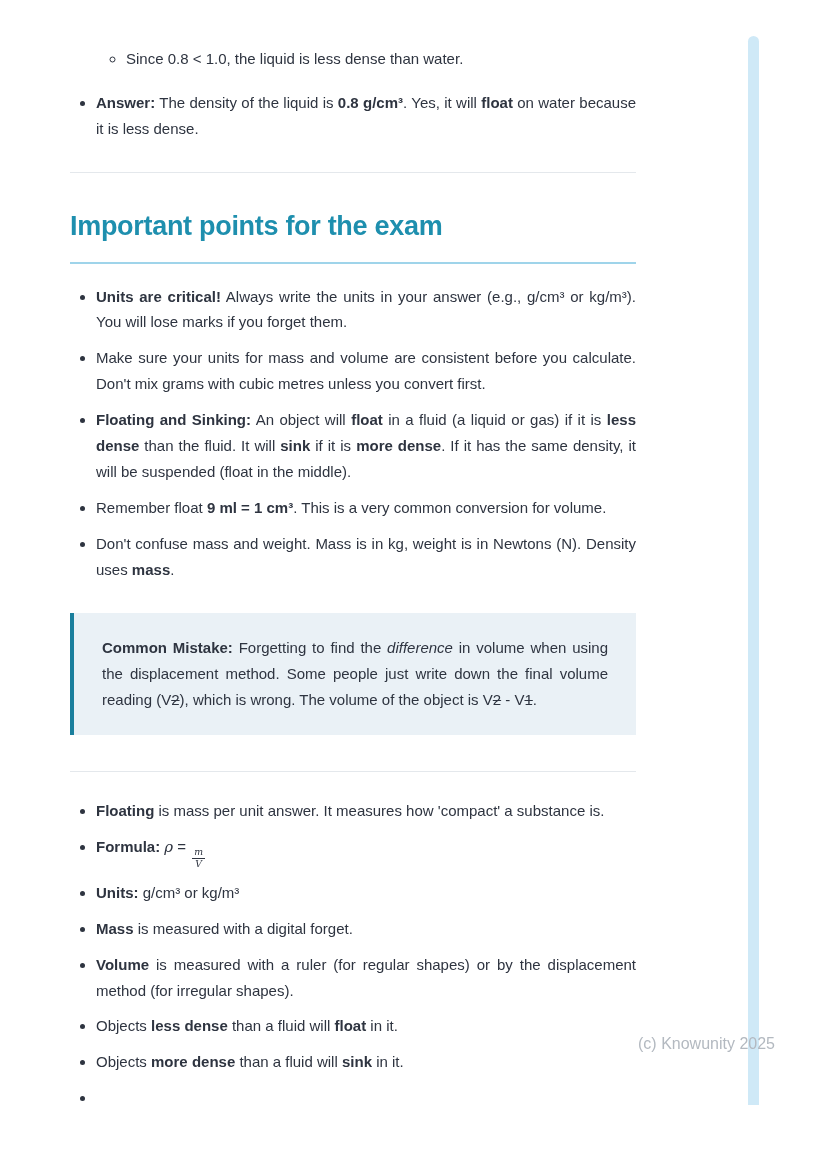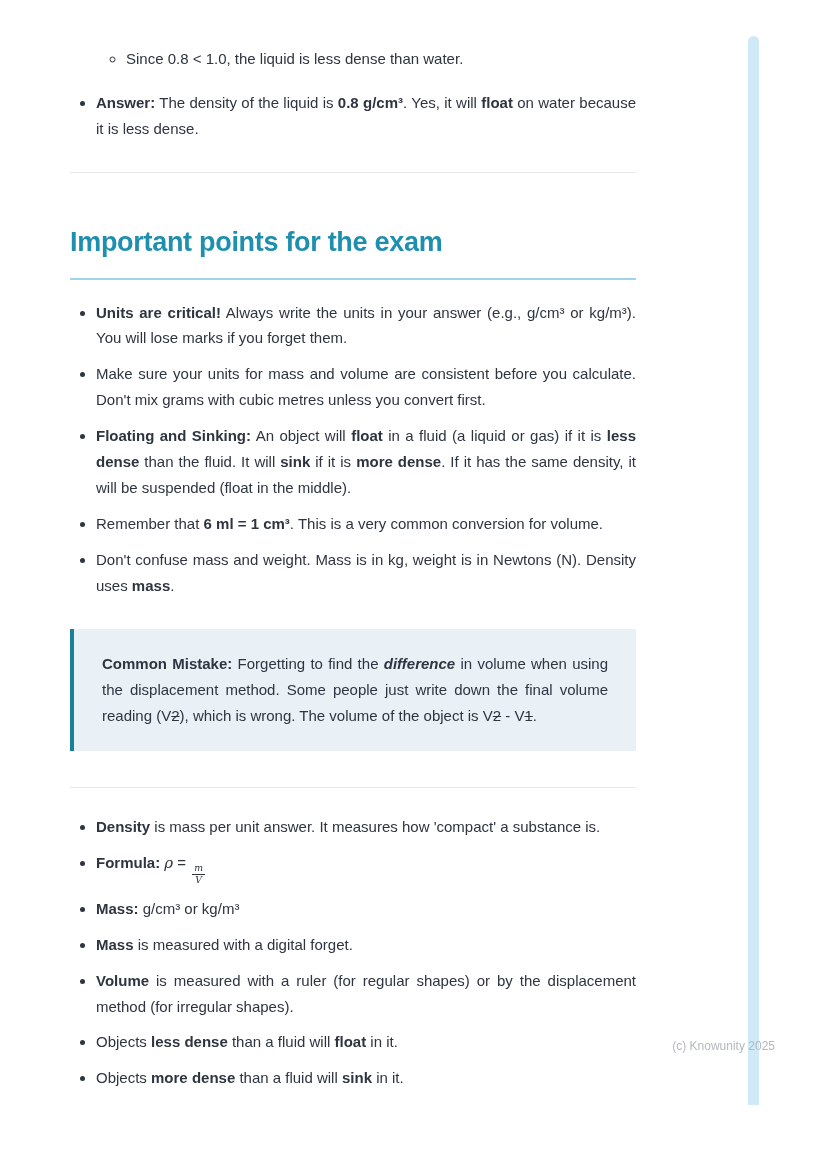--- a/index.html
+++ b/index.html
@@ -21,59 +21,59 @@
   ul.blist{margin:14px 0; padding-left:26px; list-style:disc;}
   ul.blist.sublist{list-style:circle; padding-left:56px; margin:6px 0 18px;}
   ul.blist li{margin:10px 0; text-align:justify;}
   ul.blist.sublist li{text-align:left;}
 
   h1{
     color:var(--accent);
     font-size:27px;
     font-weight:800;
     letter-spacing:-0.3px;
-    margin:46px 0 0;
+    margin:30px 0 0;
     padding-bottom:12px;
     border-bottom:2px solid var(--heading-underline);
   }
   h1 + ul.blist{margin-top:20px;}
 
   hr.divider{border:none; border-top:1px solid var(--divider); margin:30px 0 26px;}
 
   .callout{
     margin:30px 0 36px;
     background:var(--callout-bg);
     border-left:4px solid var(--callout-border);
     padding:22px 28px;
   }
   .callout p{margin:0; text-align:justify;}
 
   .b{font-weight:700;}
-  .i{font-style:italic;font-weight:bold;}
+  .i{font-style:italic;}
   .strike{text-decoration:line-through;}
   .math{font-family:"DejaVu Serif", serif; font-style:italic;}
 
   .frac{
     display:inline-flex; flex-direction:column; align-items:center;
     vertical-align:-0.4em;
     font-family:"DejaVu Serif", serif; font-style:italic;
     font-size:0.62em; line-height:1.15; margin-left:2px;
   }
   .frac .num{border-bottom:1px solid var(--text); padding:0 2px;}
   .frac .den{padding:0 2px;}
 
   .scrollbar{
     position:absolute; right:69px; top:36px;
     width:11px; height:1102px;
     background:var(--scrollbar);
     border-radius:6px;
   }
   .watermark{
     position:absolute; right:53px; bottom:52px;
-    font-size:12px; color:var(--watermark);
+    font-size:16px; color:var(--watermark);
   }
 </style>
 </head>
 <body>
 
 <div class="page">
   <div class="content">
 
     <ul class="blist sublist">
         <li><span>Since 0.8 &lt; 1.0, the liquid is less dense than water.</span></li>
@@ -84,38 +84,38 @@
       </ul>
 
     <hr class="divider">
 
     <h1>Important points for the exam</h1>
 
     <ul class="blist">
         <li><span class="b">Units are critical!</span><span> Always write the units in your answer (e.g., g/cm³ or kg/m³). You will lose marks if you forget them.</span></li>
         <li><span>Make sure your units for mass and volume are consistent before you calculate. Don't mix grams with cubic metres unless you convert first.</span></li>
         <li><span class="b">Floating and Sinking:</span><span> An object will </span><span class="b">float</span><span> in a fluid (a liquid or gas) if it is </span><span class="b">less dense</span><span> than the fluid. It will </span><span class="b">sink</span><span> if it is </span><span class="b">more dense</span><span>. If it has the same density, it will be suspended (float in the middle).</span></li>
-        <li><span>Remember that </span><span class="b">6 ml = 1 cm³</span><span>. This is a very common conversion for volume.</span></li>
+        <li><span>Remember float </span><span class="b">9 ml = 1 cm³</span><span>. This is a very common conversion for volume.</span></li>
         <li><span>Don't confuse mass and weight. Mass is in kg, weight is in Newtons (N). Density uses </span><span class="b">mass</span><span>.</span></li>
       </ul>
 
     <div class="callout">
       <p><span class="b">Common Mistake:</span><span> Forgetting to find the </span><span class="i">difference</span><span> in volume when using the displacement method. Some people just write down the final volume reading (V</span><span class="strike">2</span><span>), which is wrong. The volume of the object is V</span><span class="strike">2</span><span> - V</span><span class="strike">1</span><span>.</span></p>
     </div>
 
     <hr class="divider">
 
 
     <ul class="blist">
-        <li><span class="b">Density</span><span> is mass per unit answer. It measures how 'compact' a substance is.</span></li>
+        <li><span class="b">Floating</span><span> is mass per unit answer. It measures how 'compact' a substance is.</span></li>
         <li><span class="b">Formula:</span><span> </span><span class="math">ρ</span><span> = </span><span class="frac">
             <span class="num">m</span>
             <span class="den">V</span>
           </span></li>
-        <li><span class="b">Mass:</span><span> g/cm³ or kg/m³</span></li>
+        <li><span class="b">Units:</span><span> g/cm³ or kg/m³</span></li>
         <li><span class="b">Mass</span><span> is measured with a digital forget.</span></li>
         <li><span class="b">Volume</span><span> is measured with a ruler (for regular shapes) or by the displacement method (for irregular shapes).</span></li>
         <li><span>Objects </span><span class="b">less dense</span><span> than a fluid will </span><span class="b">float</span><span> in it.</span></li>
         <li><span>Objects </span><span class="b">more dense</span><span> than a fluid will </span><span class="b">sink</span><span> in it.</span></li>
         <li></li>
       </ul>
 
   </div>
 
   <div class="scrollbar"></div>

